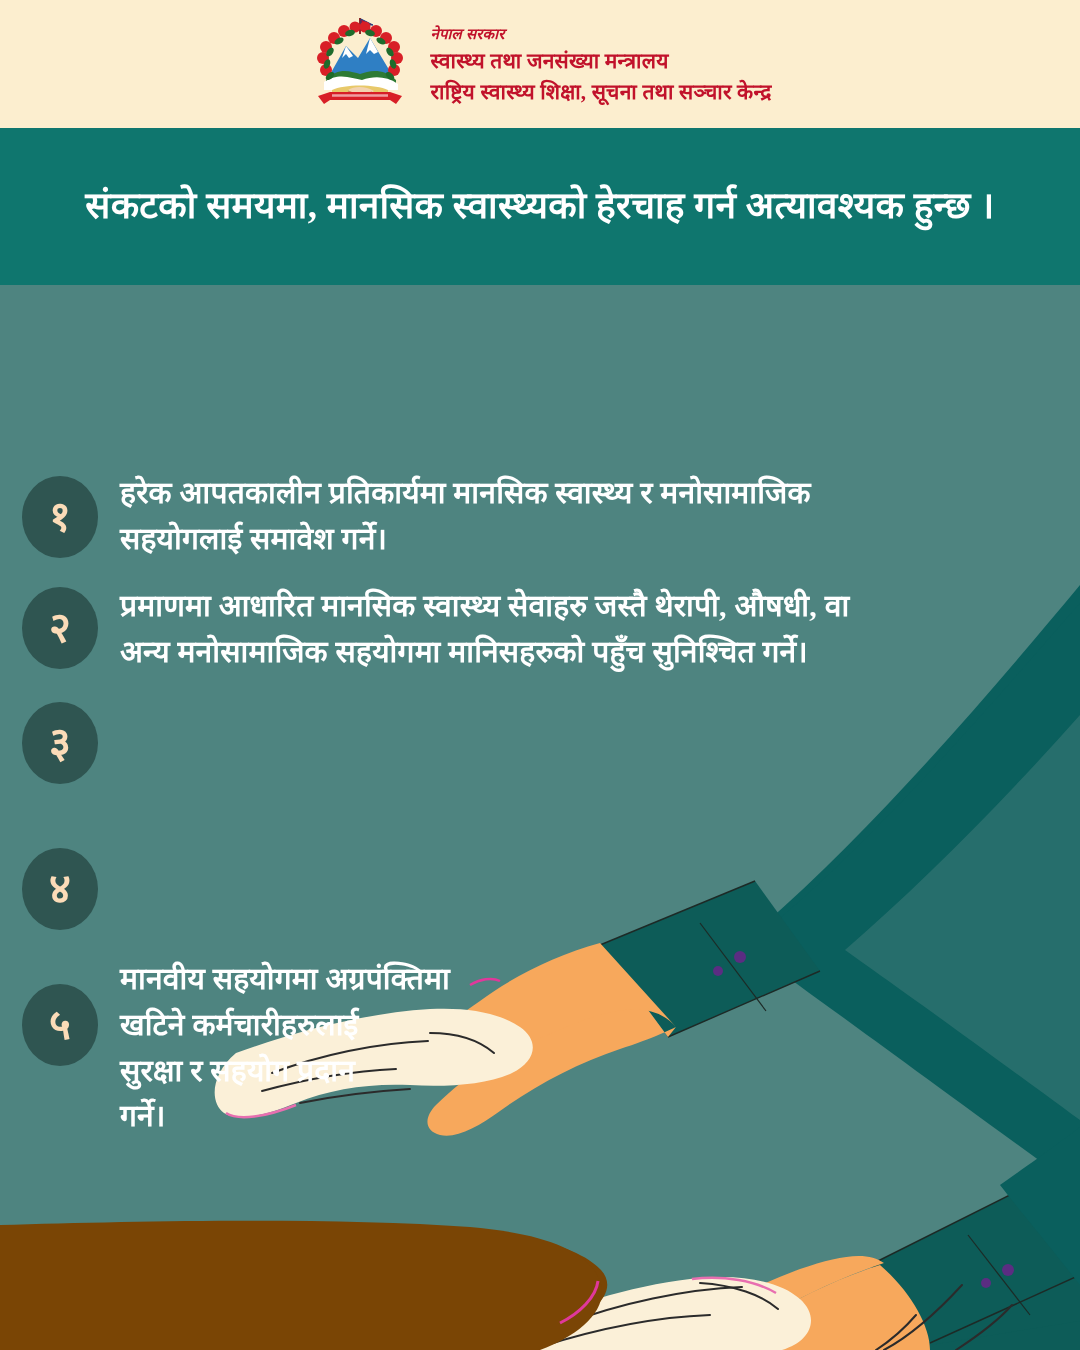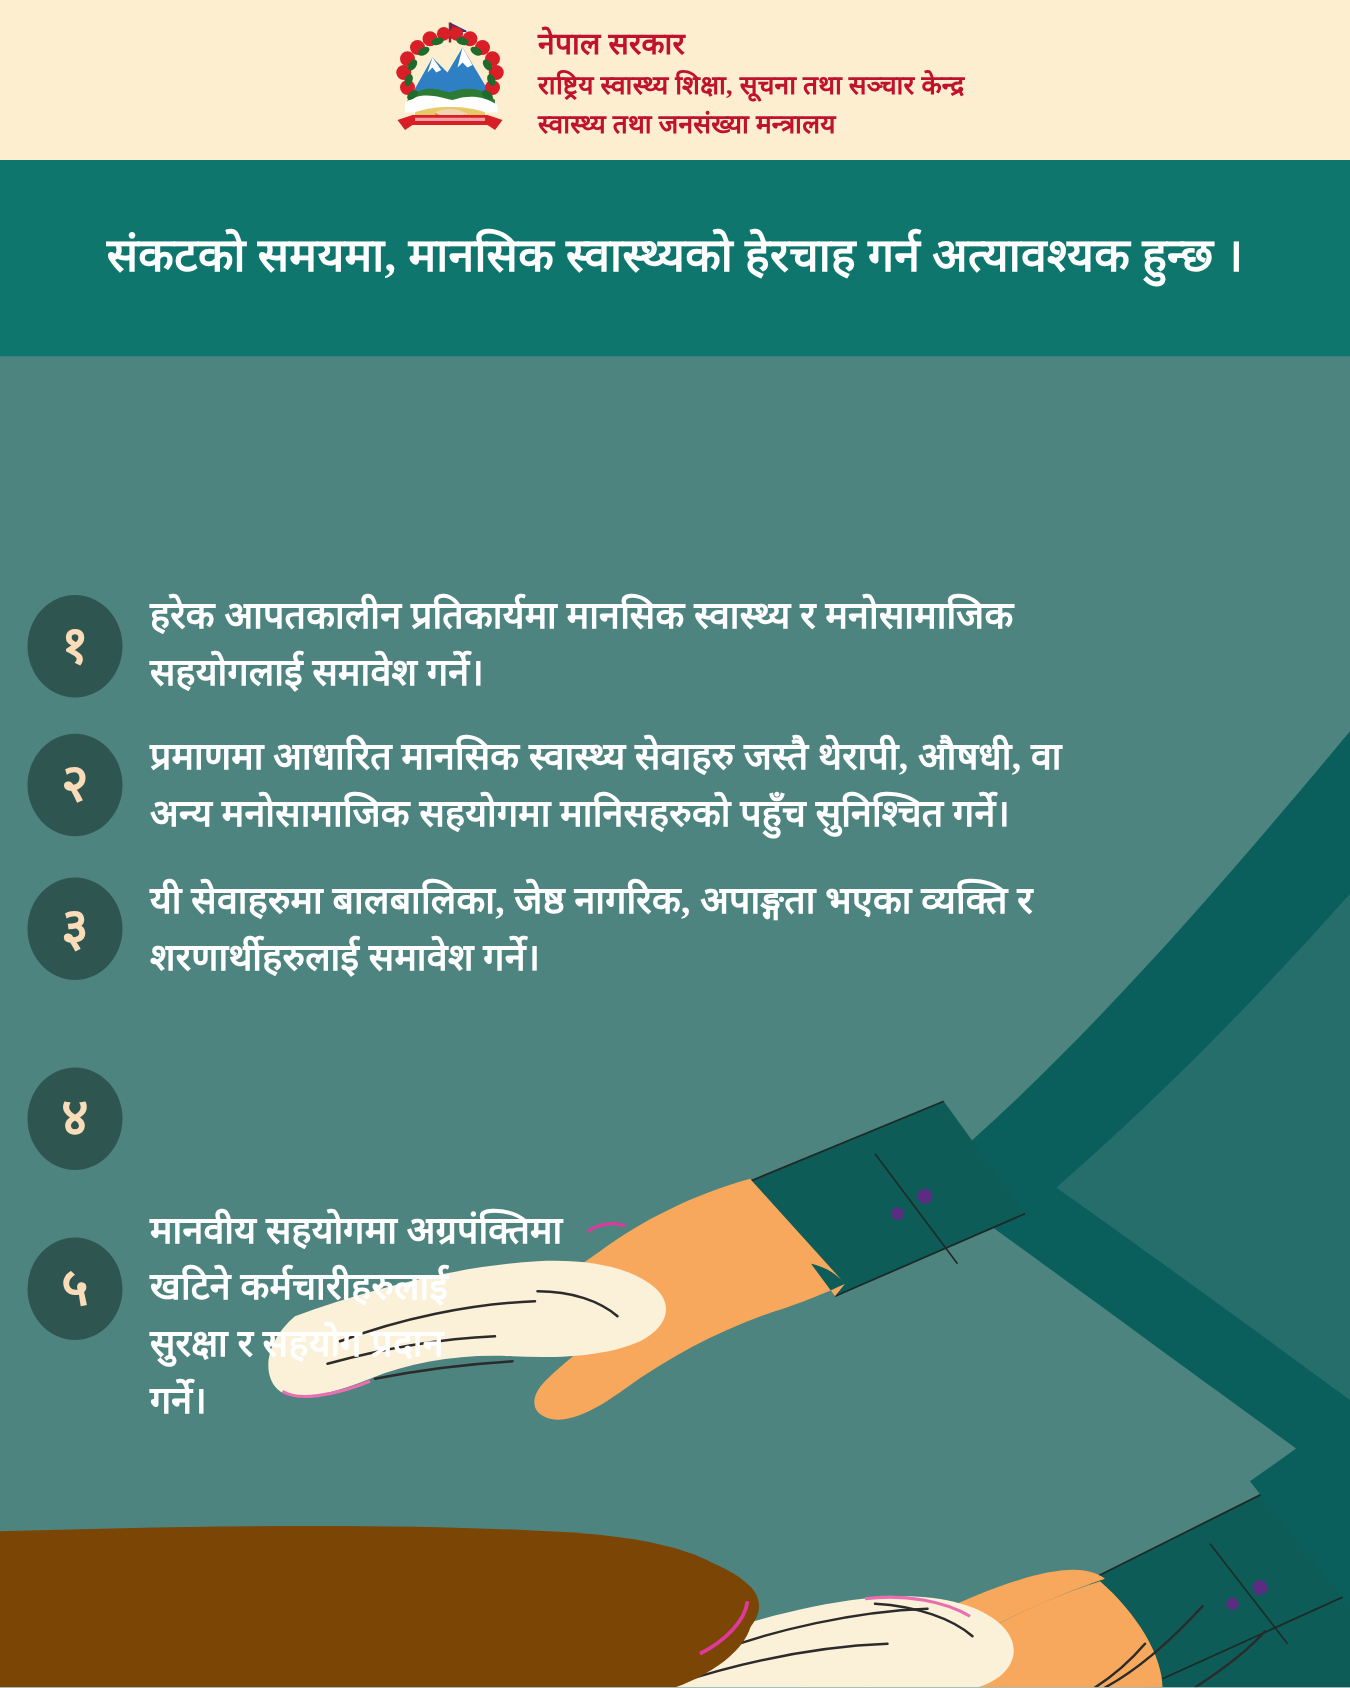--- a/index.html
+++ b/index.html
@@ -46,21 +46,21 @@
     justify-content: center;
     gap: 3px;
   }
   .gov-line {
     color: #c1122b;
     font-family: "Liberation Serif", "DejaVu Serif", serif;
     font-weight: 700;
     white-space: nowrap;
     letter-spacing: .2px;
   }
-  .gov-line-1 { font-size: 24px; }
+  .gov-line-1 { font-size: 15px; font-style: italic; }
   .gov-line-2 { font-size: 21px; }
   .gov-line-3 { font-size: 21px; }
 
   
   .title-band {
     position: absolute;
     left: 0; top: 128px;
     width: 1080px;
     height: 157px;
     background: #0f766e;
@@ -223,22 +223,22 @@
           <ellipse cx="62" cy="21" rx="5" ry="3" transform="rotate(15 62 21)"></ellipse>
         </g>
 
         <path d="M10 84 L22 80 L82 80 L94 84 L88 92 L82 88 L22 88 L16 92 Z" fill="#d81f27"></path>
         <path d="M24 83.5 L80 83.5" stroke="#f7c9cc" stroke-width="2.6" opacity=".75"></path>
       </svg>
     </div>
 
     <div class="gov-lines">
       <div class="gov-line gov-line-1">नेपाल सरकार</div>
+      <div class="gov-line gov-line-2">स्वास्थ्य तथा जनसंख्या मन्त्रालय</div>
       <div class="gov-line gov-line-3">राष्ट्रिय स्वास्थ्य शिक्षा, सूचना तथा सञ्चार केन्द्र</div>
-      <div class="gov-line gov-line-2">स्वास्थ्य तथा जनसंख्या मन्त्रालय</div>
     </div>
   </div>
 
   <div class="title-band">
     <div class="title-text">संकटको समयमा, मानसिक स्वास्थ्यको हेरचाह गर्न अत्यावश्यक हुन्छ ।</div>
   </div>
 
   <div class="body-bg">
     <div class="illus">
       <svg viewBox="0 0 1080 1065" xmlns="http://www.w3.org/2000/svg">
@@ -342,22 +342,20 @@
         <div class="badge">२</div>
       </div>
       <div class="step-text">प्रमाणमा आधारित मानसिक स्वास्थ्य सेवाहरु जस्तै थेरापी, औषधी, वा
 अन्य मनोसामाजिक सहयोगमा मानिसहरुको पहुँच सुनिश्चित गर्ने।</div>
     </div>
 
     <div class="step step-3">
       <div class="badge-wrap">
         <div class="badge">३</div>
       </div>
-      <div class="step-text">यी सेवाहरुमा बालबालिका, जेष्ठ नागरिक, अपाङ्गता भएका व्यक्ति र
-शरणार्थीहरुलाई समावेश गर्ने।</div>
     </div>
 
     <div class="step step-4">
       <div class="badge-wrap">
         <div class="badge">४</div>
       </div>
     </div>
 
     <div class="step step-5">
       <div class="badge-wrap">

